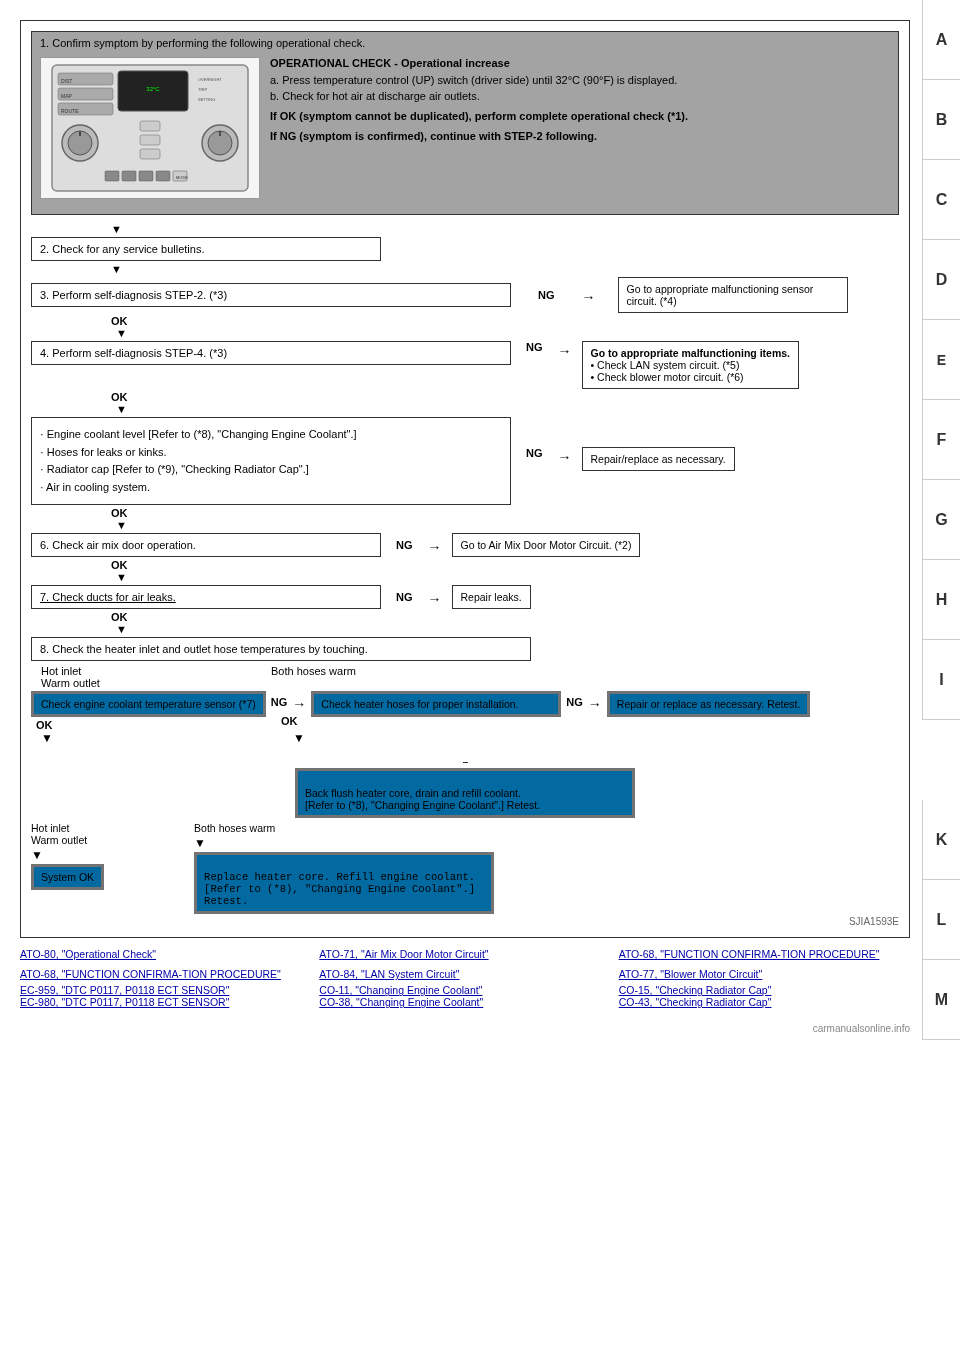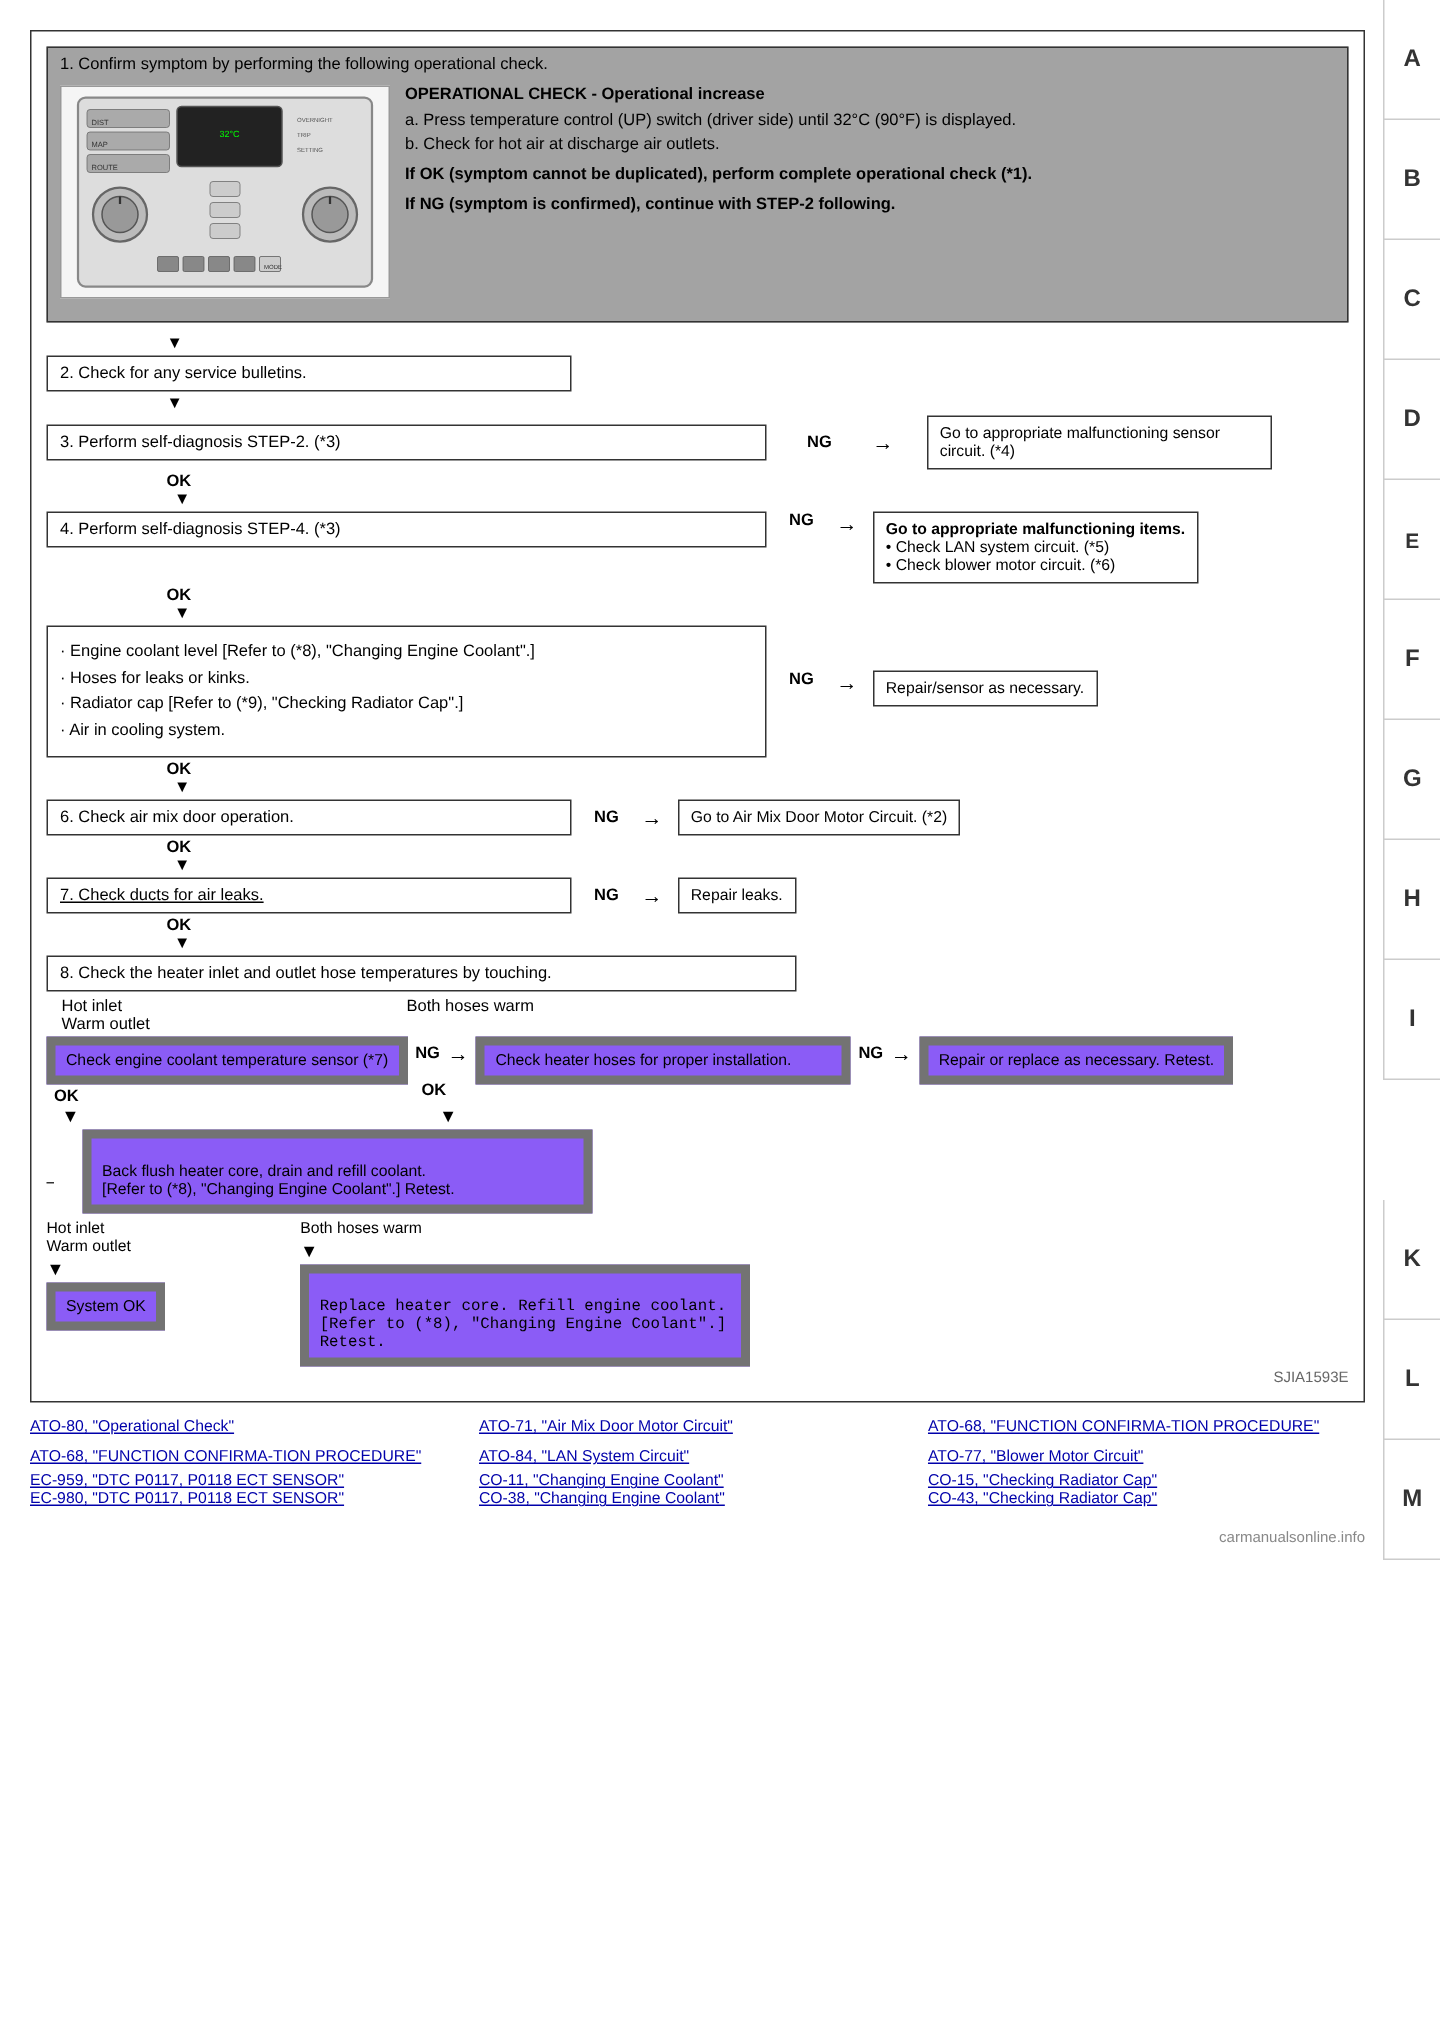--- a/index.html
+++ b/index.html
@@ -140,24 +140,24 @@
       margin-top: 2px;
     }
 
     .check5-list {
       font-size: 11px;
       line-height: 1.6;
       padding: 3px 0;
     }
 
     .mini-box {
-      border: 6px solid #737373;
+      border: 3px solid #737373;
       padding: 4px 7px;
       font-size: 10.5px;
-      background: #8b5cf6;
+      background: #0369a1;
     }
   </style>
 </head>
 <body>
 
 <div class="right-tabs">
   <div class="tab-item">A</div>
   <div class="tab-item">B</div>
   <div class="tab-item">C</div>
   <div class="tab-item">D</div>
@@ -277,21 +277,21 @@
         <div class="check5-list">
           <div>· Engine coolant level [Refer to (*8), "Changing Engine Coolant".]</div>
           <div>· Hoses for leaks or kinks.</div>
           <div>· Radiator cap [Refer to (*9), "Checking Radiator Cap".]</div>
           <div>· Air in cooling system.</div>
         </div>
       </div>
       <span class="label-ng" style="margin-top:30px;">NG</span>
       <span style="font-size:14px; margin-top:30px;">→</span>
       <div class="side-box" style="margin-top:30px;">
-        <span>Repair/sensor as necessary.</span>
+        <span>Repair/replace as necessary.</span>
       </div>
     </div>
 
     <div style="text-align:left; padding-left:80px;">
       <span style="font-weight:bold;">OK</span>
     </div>
     <div style="text-align:left; padding-left:85px; margin-bottom:2px;">▼</div>
 
     <div style="display:flex; align-items:center; margin-bottom:2px; gap:10px;">
       <div class="flow-box" style="min-width:350px;">
@@ -369,21 +369,21 @@
 
     <div style="display:flex; width:100%; margin-top:4px; margin-bottom:2px;">
       <div style="flex:0 0 10px;"></div>
       <div style="font-size:12px;">▼</div>
       <div style="flex:0 0 240px;"></div>
       <div style="font-size:12px; padding-left:0px;">▼</div>
     </div>
 
     <div style="display:flex; width:100%; margin-bottom:4px; gap:20px;">
 
-      <div style="display:flex; align-items:center; flex-direction:row; gap:19px; width:100%;">
+      <div style="display:flex; align-items:center; flex-direction:column; gap:5px; width:100%;">
 
         <div style="width:5px; border-top:1px solid #333; margin-top:15px;"></div>
         <div class="mini-box" style="width:340px; font-size:10.5px; white-space:pre-line;">
           <span>Back flush heater core, drain and refill coolant.
 [Refer to (*8), "Changing Engine Coolant".] Retest.</span>
         </div>
       </div>
     </div>
 
     <div style="display:flex; width:100%; gap:10px;">

